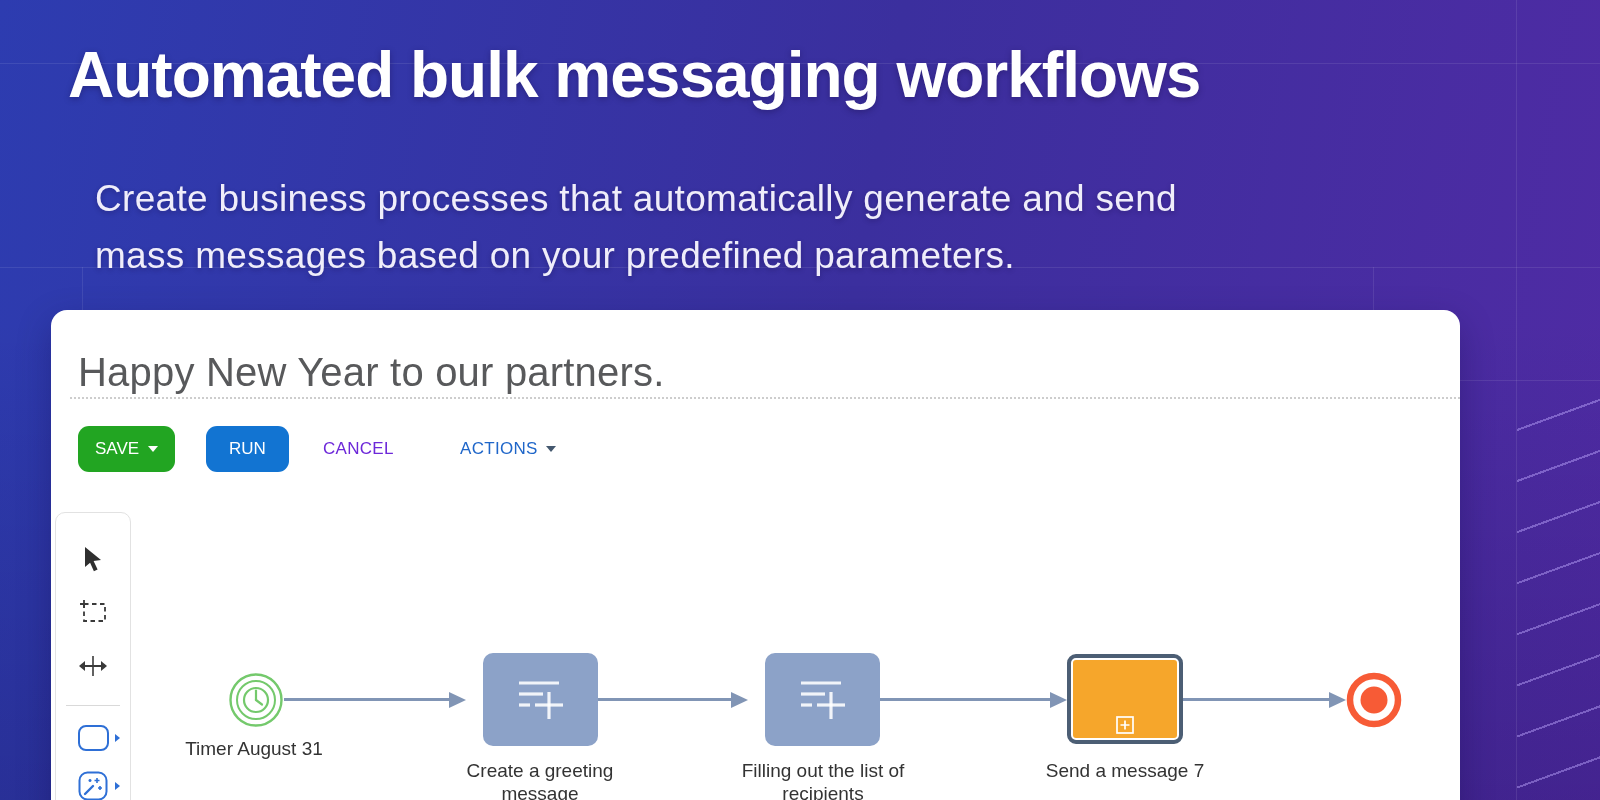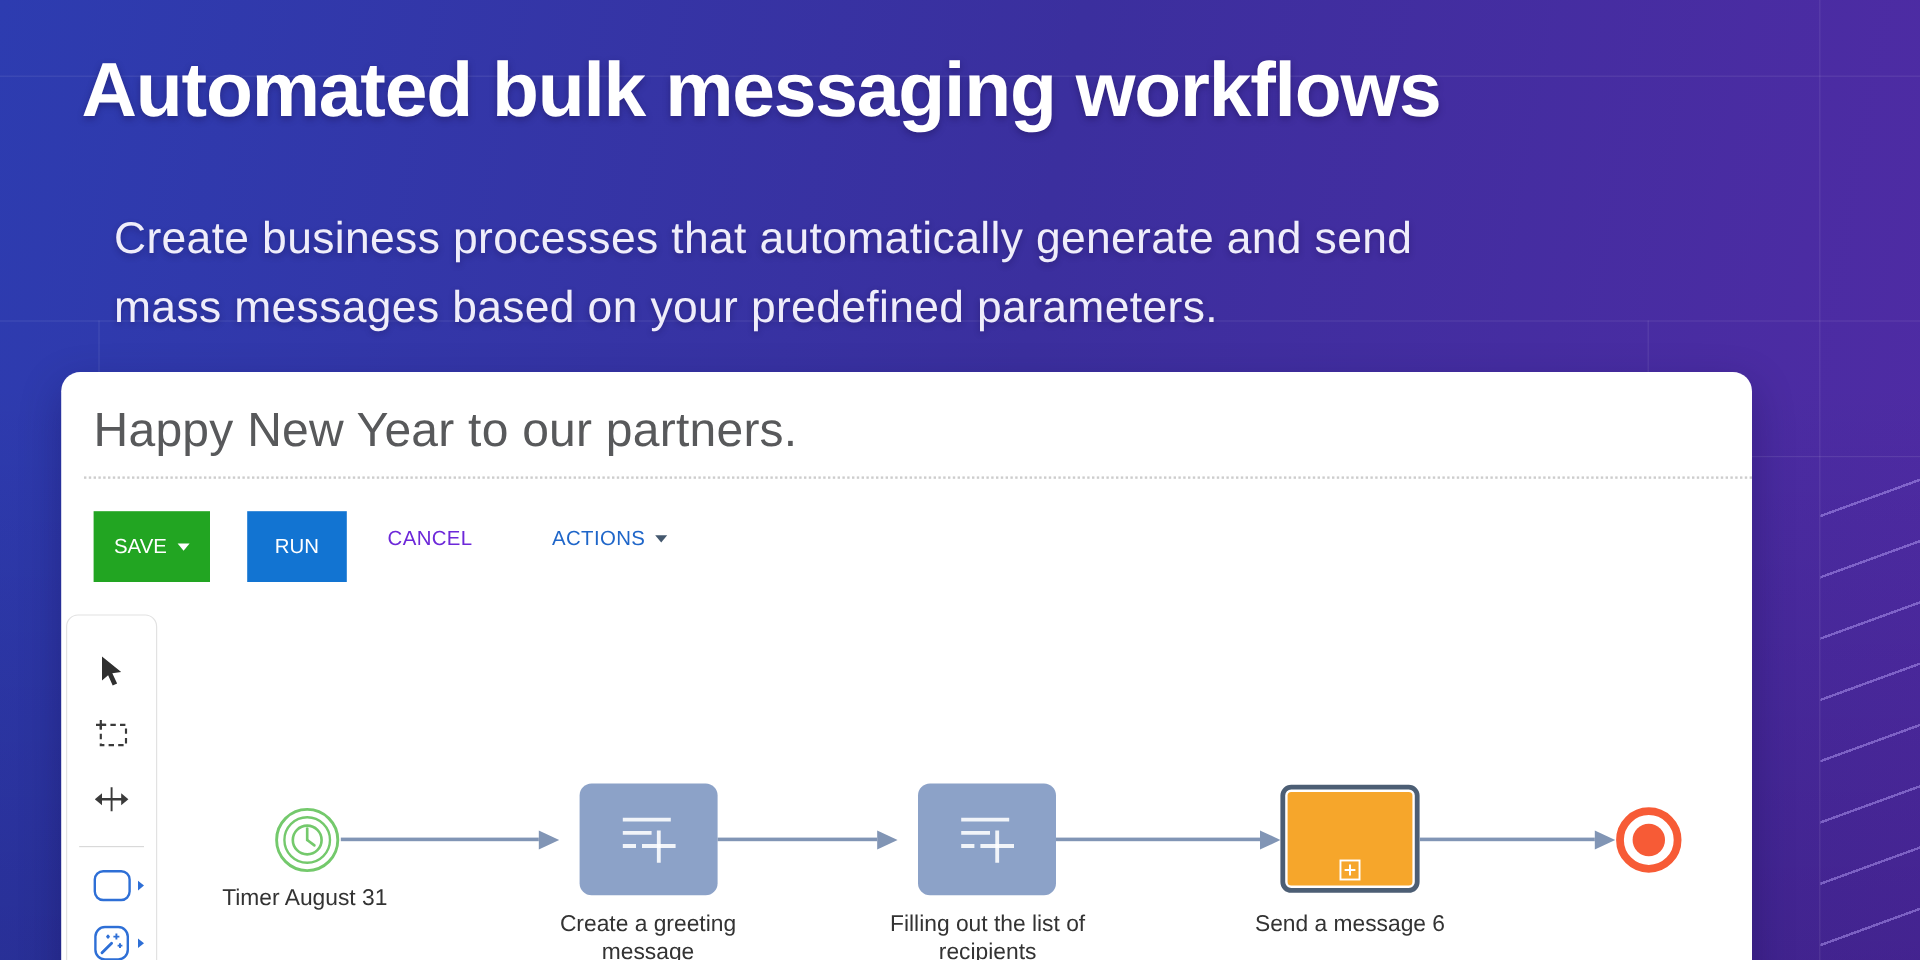--- a/index.html
+++ b/index.html
@@ -31,30 +31,30 @@
     margin-top:58px; font-size:37px; font-weight:300; line-height:57px;
     color:#efedfa; text-shadow:0 2px 5px rgba(20,10,60,0.3); letter-spacing:0.3px;margin-left:27px;
   }
   
   .card {
     position:absolute; left:51px; top:310px; width:1409px; height:540px;
     background:#fff; border-radius:16px; z-index:2;
     box-shadow:0 12px 34px rgba(15,8,60,0.28);
   }
   .doc-title {
-    position:absolute; left:27px; top:27px; font-size:40px; font-weight:300;
+    position:absolute; left:27px; top:40px; font-size:40px; font-weight:300;
     color:#58595b; letter-spacing:0.2px;
   }
   .title-sep {
     position:absolute; left:19px; right:0; top:87px; height:0;
     border-bottom:2px dotted #cdcdcd;
   }
   .btn-row { position:absolute; left:0; top:116px; height:46px; width:100%; }
   .btn {
-    position:absolute; height:59px; border:none; border-radius:0;
+    position:absolute; height:46px; border:none; border-radius:11px;
     font-family:"Liberation Sans", sans-serif; font-size:17px; color:#fff;
     display:flex; align-items:center; justify-content:center; cursor:pointer;
   }
   .btn-save { left:27px; padding:0 17px; background:#22A522; gap:9px; }
   .btn-run  { left:155px; padding:0 23px; background:#1274D2; }
   .link-btn {
     position:absolute; height:46px; display:flex; align-items:center; gap:8px;
     background:none; border:none; font-family:"Liberation Sans", sans-serif;
     font-size:17px; cursor:pointer; letter-spacing:0.3px;
   }
@@ -228,21 +228,21 @@
     <div class="arrowhead" style="left:999px; top:382px;"></div>
 
     <div class="subprocess-box" style="left:1016px; top:344px;">
       <div class="subprocess-fill">
         <svg class="expand-marker" width="18" height="18" viewBox="0 0 18 18">
           <rect x="1" y="1" width="16" height="16" fill="none" stroke="#ffffff" stroke-width="1.7"></rect>
           <path d="M9 4.5 V13.5 M4.5 9 H13.5" stroke="#ffffff" stroke-width="1.7"></path>
         </svg>
       </div>
     </div>
-    <div class="node-label" style="left:974px; top:449px; width:200px;">Send a message 6</div>
+    <div class="node-label" style="left:974px; top:449px; width:200px;">Send a message 7</div>
 
     <div class="connector" style="left:1132px; top:388px; width:146px;"></div>
     <div class="arrowhead" style="left:1278px; top:382px;"></div>
 
     <div class="event-node" style="left:1295px; top:362px;">
       <svg width="56" height="56" viewBox="0 0 56 56">
         <circle cx="28" cy="28" r="24" fill="#ffffff" stroke="#F75B36" stroke-width="6.5"></circle>
         <circle cx="28" cy="28" r="13.5" fill="#F75B36"></circle>
       </svg>
     </div>

